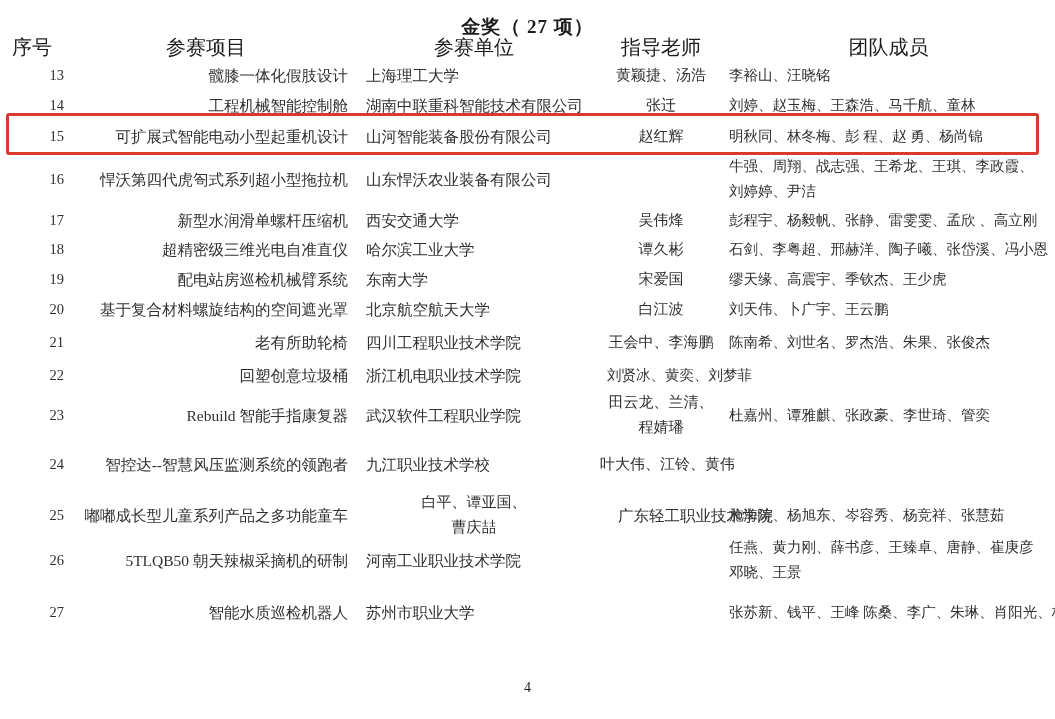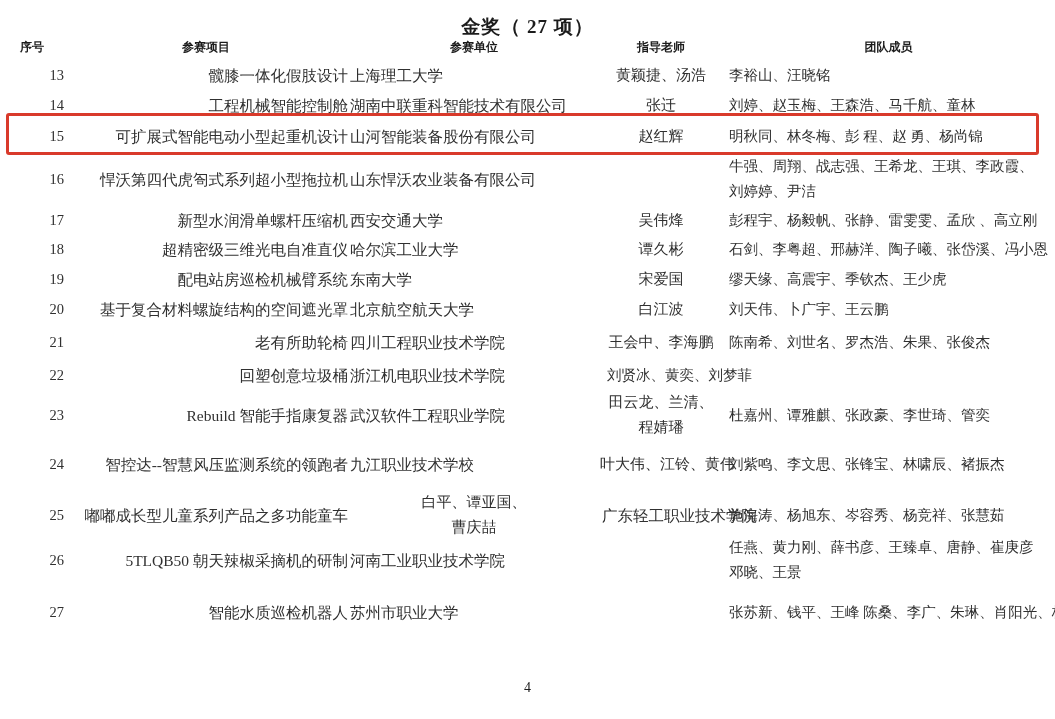--- a/index.html
+++ b/index.html
@@ -13,25 +13,25 @@
   .title {
     padding-top:14px; height:32px; text-align:center;
     font-size:19px; font-weight:bold; letter-spacing:1px; color:#1c1c1c;
   }
   .row {
     display:grid;
     grid-template-columns:64px 284px 252px 122px 1fr;
     align-items:center; position:relative;
   }
   .header-row { height:26px; margin-top:2px; }
-  .header-row .c { font-size:12px; font-weight:bold; color:#1c1c1c; text-align:center; line-height:1.2; }
+  .header-row .c { font-size:20px; font-weight:normal; color:#1c1c1c; text-align:center; line-height:1.2; }
   .c { font-size:15.5px; line-height:25px; white-space:pre; }
   .c.no { text-align:right; font-size:14.5px; }
   .c.project { padding-left:3px;text-align:right; }
-  .c.org { padding-left:2px; }
+  .c.org { padding-left:2px;margin-left:16px; }
   .c.teacher { text-align:center; font-size:15px; }
   .c.team { padding-left:7px; font-size:14.5px; }
   .r13{height:30px}.r14{height:30px}.r15{height:32px}.r16{height:54px}
   .r17{height:28px}.r18{height:30px}.r19{height:30px}.r20{height:30px}
   .r21{height:36px}.r22{height:30px}.r23{height:48px}.r24{height:52px}
   .r25{height:42px}.r26{height:56px}.r27{height:48px}
   .hl-box {
     position:absolute; left:6px; right:16px; top:-7px; bottom:-3px;
     border:3px solid var(--highlight,#d93a2b); border-radius:3px;
     pointer-events:none;
@@ -143,21 +143,20 @@
     <div class="c teacher">田云龙、兰清、
 程婧璠</div>
     <div class="c team">杜嘉州、谭雅麒、张政豪、李世琦、管奕</div>
   </div>
 
   <div class="row r24">
     <div class="c no">24</div>
     <div class="c project">智控达--智慧风压监测系统的领跑者</div>
     <div class="c org">九江职业技术学校</div>
     <div class="c teacher">叶大伟、江铃、黄伟</div>
-    <div class="c team">刘紫鸣、李文思、张锋宝、林啸辰、褚振杰</div>
   </div>
 
   <div class="row r25">
     <div class="c no">25</div>
     <div class="c project">嘟嘟成长型儿童系列产品之多功能童车</div>
     <div class="c teacher">白平、谭亚国、
 曹庆喆</div>
     <div class="c org">广东轻工职业技术学院</div>
     <div class="c team">施海涛、杨旭东、岑容秀、杨竞祥、张慧茹</div>
   </div>

